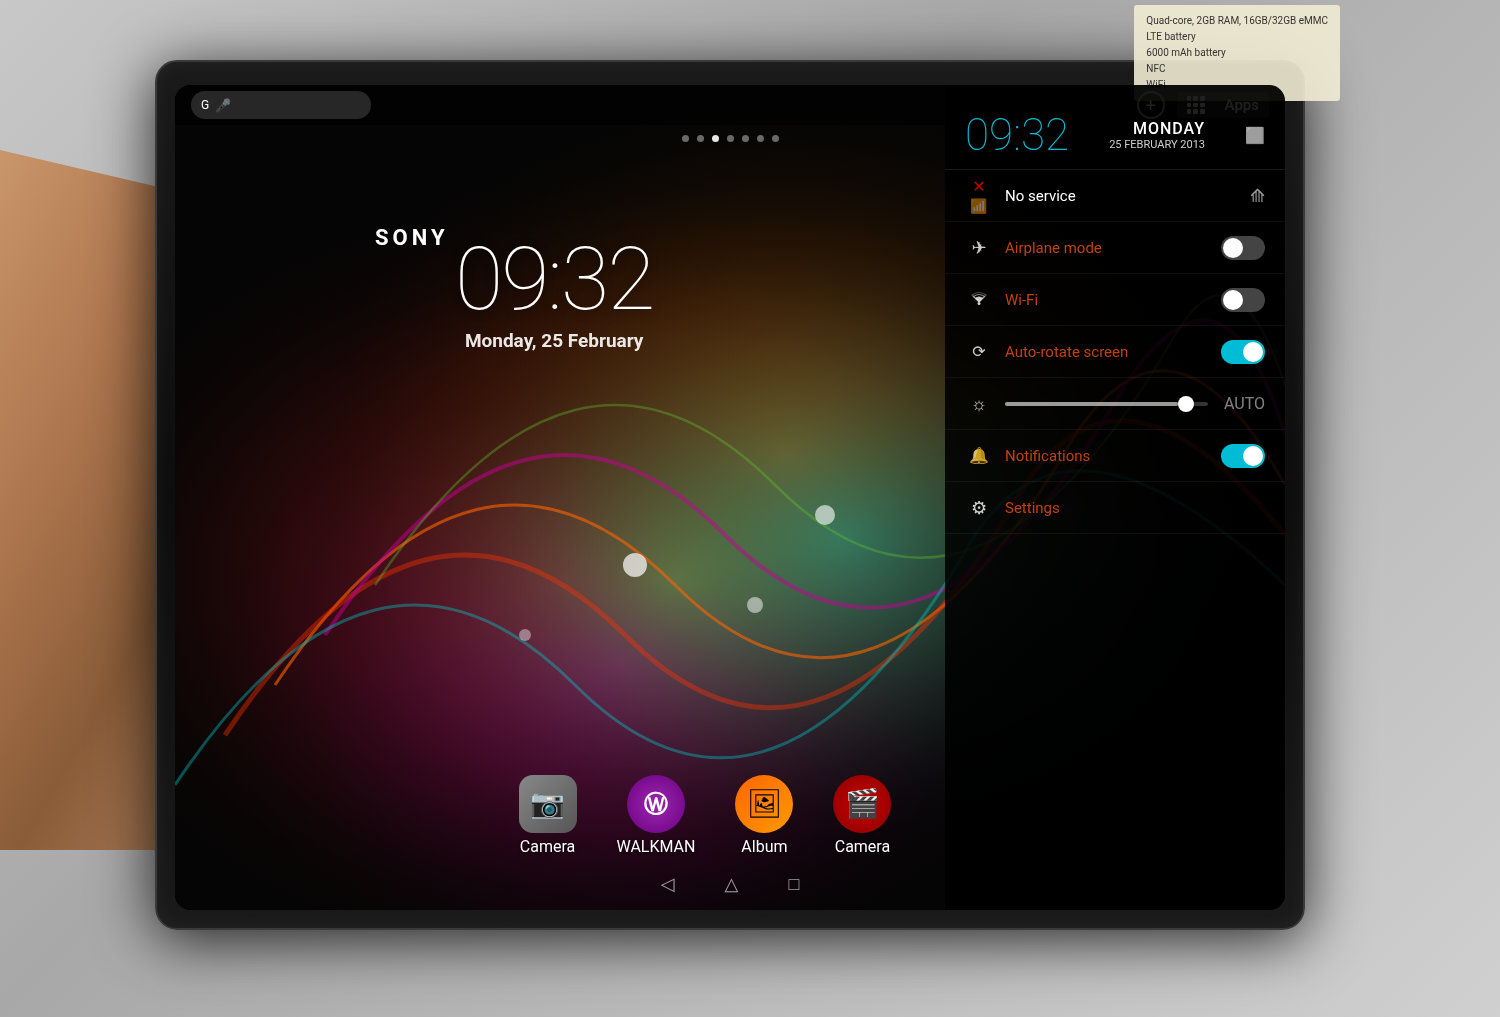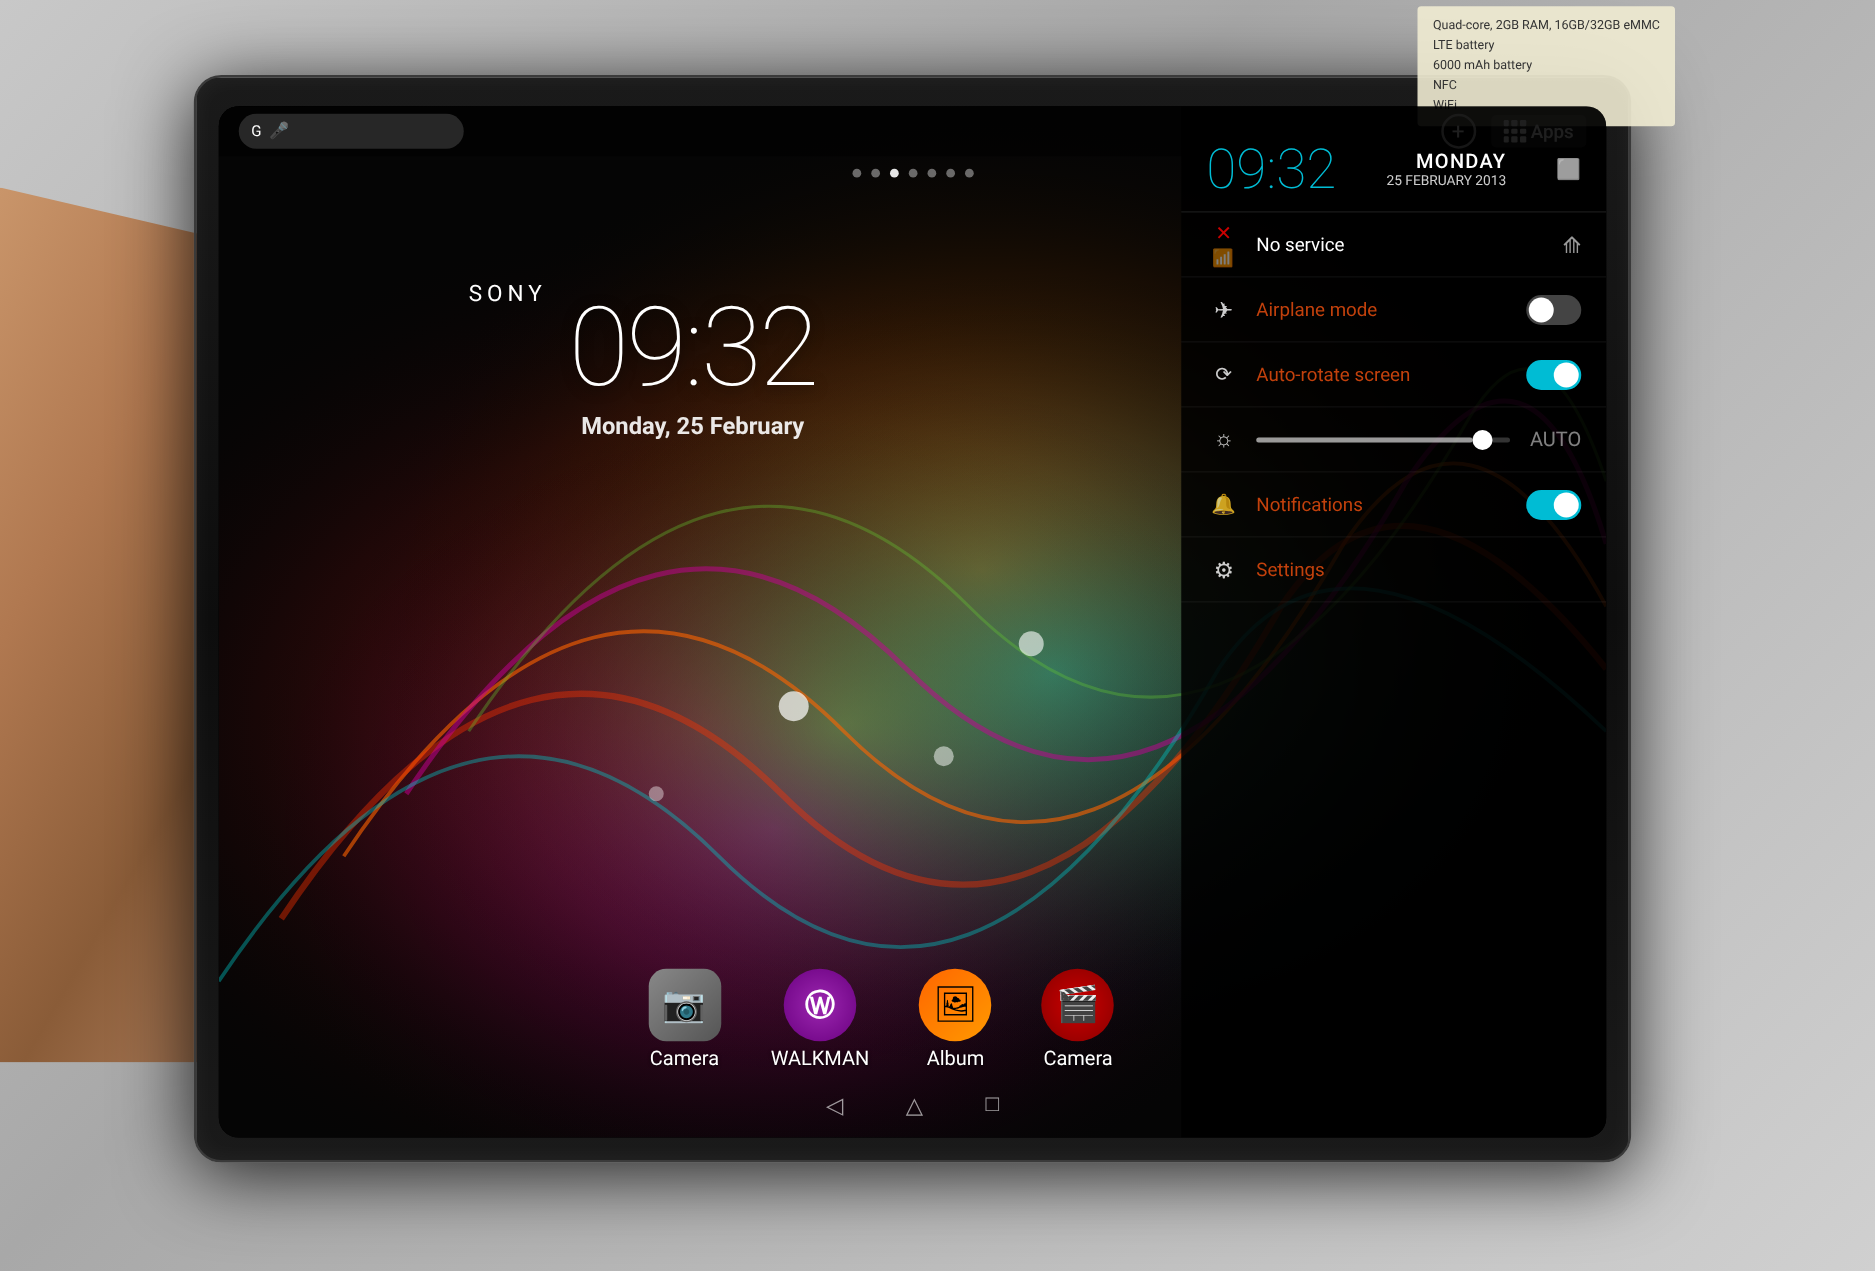--- a/index.html
+++ b/index.html
@@ -163,22 +163,22 @@
       margin-top: 6px;
       opacity: 0.9;
     }
 
     
     .sony-brand {
       position: absolute;
       top: 140px;
       left: 200px;
       color: white;
-      font-size: 18px;
-      font-weight: normal;
+      font-size: 22px;
+      font-weight: bold;
       letter-spacing: 4px;
       z-index: 10;
     }
 
     
     .dock {
       position: absolute;
       bottom: 50px;
       left: 300px;
       right: 350px;
@@ -386,21 +386,21 @@
     .panel-top-right-icons {
       display: flex;
       gap: 8px;
       align-items: center;
     }
 
     
     .apps-btn {
       display: flex;
       align-items: center;
-      gap: 4px;
+      gap: 20px;
       background: rgba(255,255,255,0.15);
       border-radius: 4px;
       padding: 4px 10px;
       cursor: pointer;
     }
     .apps-grid-icon {
       display: grid;
       grid-template-columns: 1fr 1fr 1fr;
       gap: 2px;
       width: 18px;
@@ -626,20 +626,34 @@
       </div>
 
       <div class="settings-row">
         <div class="row-icon">✈</div>
         <span class="row-label">Airplane mode</span>
         <div class="toggle off">
           <div class="toggle-thumb"></div>
         </div>
       </div>
 
+      <div class="settings-row">
+        <div class="row-icon">
+          <svg width="20" height="16" viewBox="0 0 20 16" fill="rgba(255,255,255,0.8)">
+            <path d="M10 12 L14 8 Q10 5 6 8 Z" fill="rgba(255,255,255,0.8)"></path>
+            <path d="M10 12 L15.5 6.5 Q10 2.5 4.5 6.5 Z" fill="none" stroke="rgba(255,255,255,0.5)" stroke-width="1.2"></path>
+            <path d="M10 12 L17 5 Q10 0 3 5 Z" fill="none" stroke="rgba(255,255,255,0.3)" stroke-width="1.2"></path>
+            <circle cx="10" cy="13.5" r="1.5" fill="rgba(255,255,255,0.8)"></circle>
+          </svg>
+        </div>
+        <span class="row-label">Wi-Fi</span>
+        <div class="toggle off">
+          <div class="toggle-thumb"></div>
+        </div>
+      </div>
 
       <div class="settings-row">
         <div class="row-icon" style="font-size:16px;">⟳</div>
         <span class="row-label">Auto-rotate screen</span>
         <div class="toggle on">
           <div class="toggle-thumb"></div>
         </div>
       </div>
 
       <div class="brightness-row">

